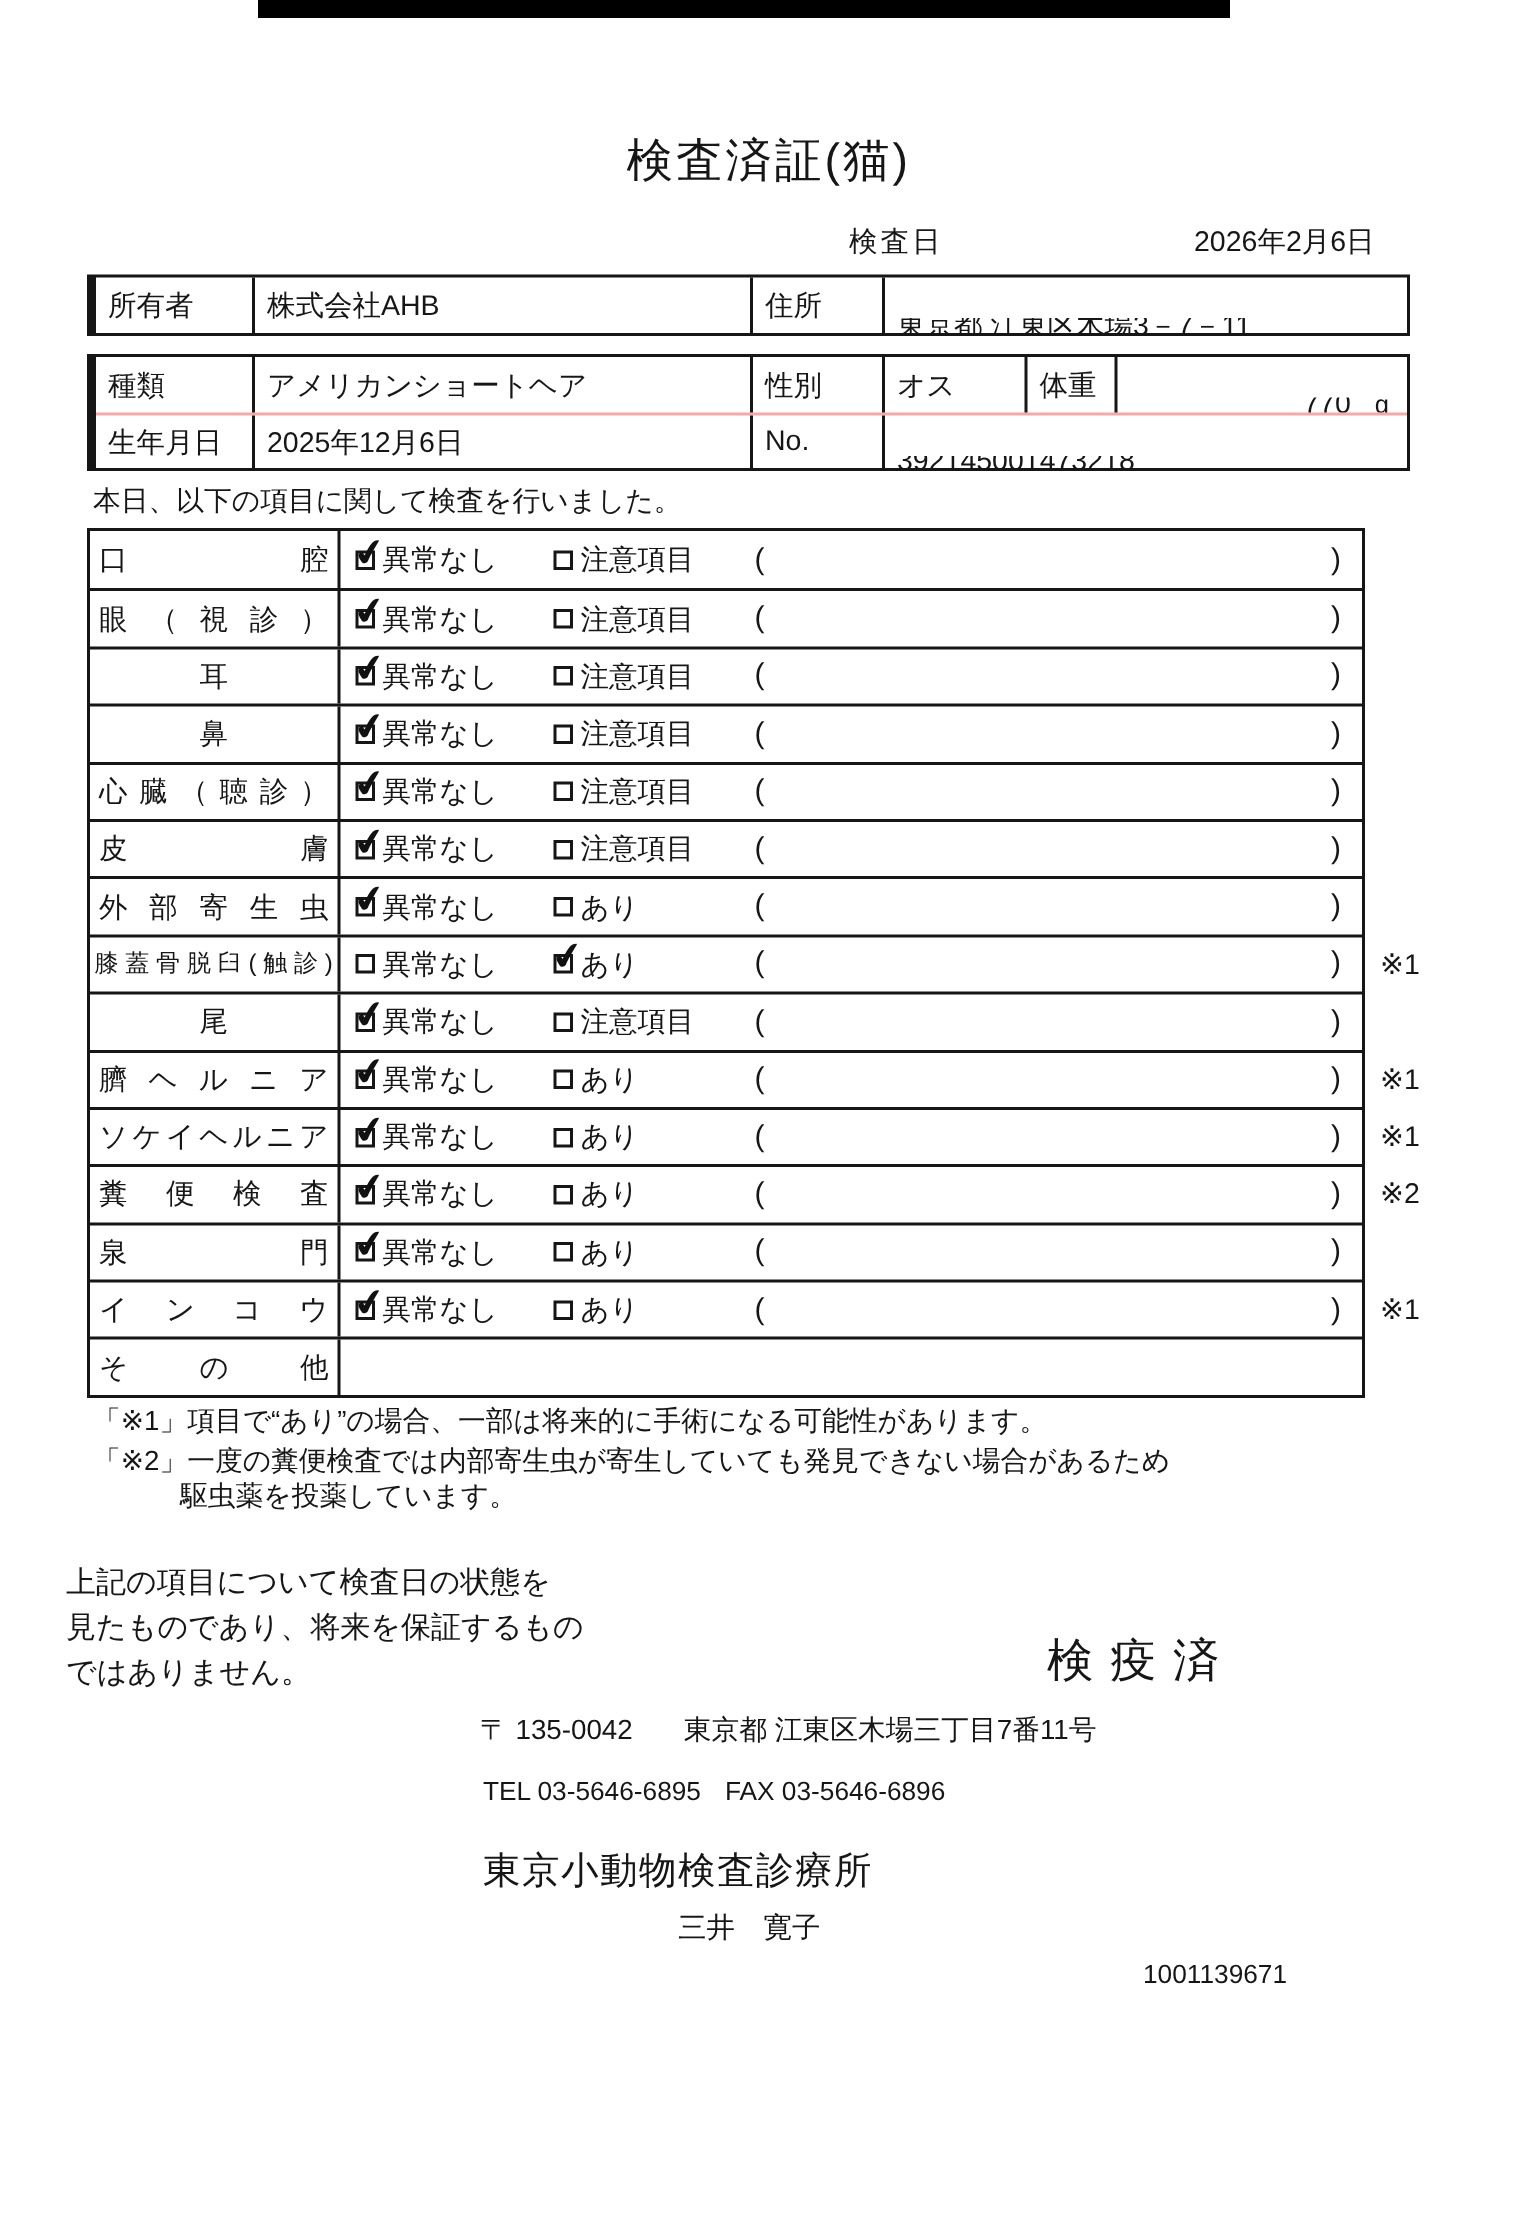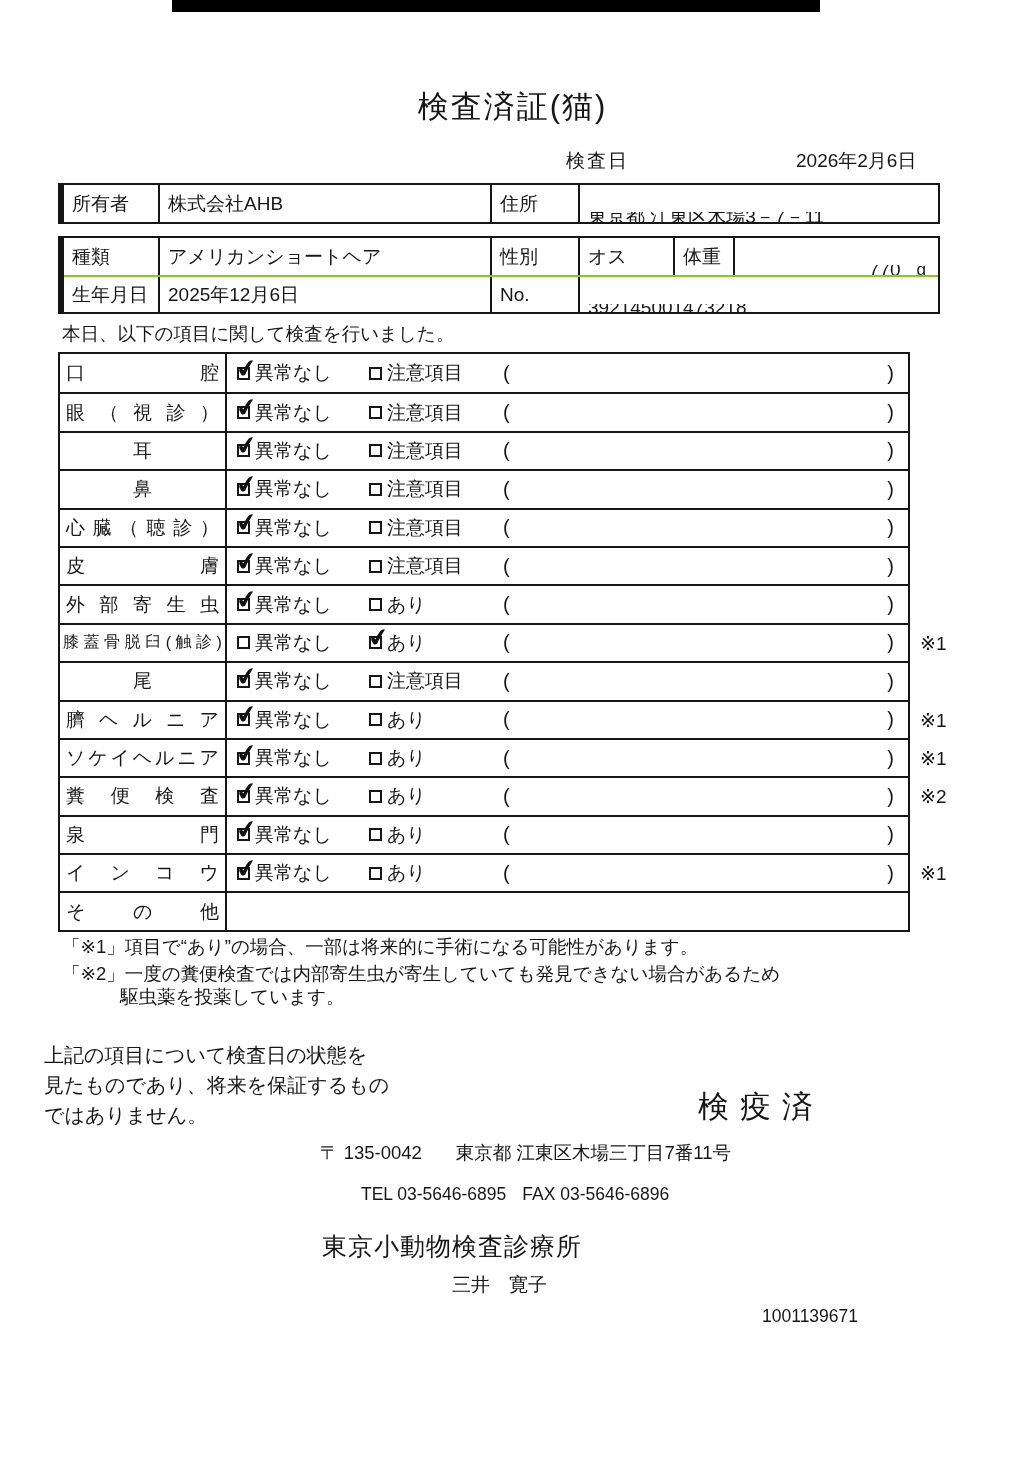--- a/index.html
+++ b/index.html
@@ -23,27 +23,27 @@
   .insp-date-label { position:absolute; left:566px; top:148px; font-size:19px; letter-spacing:2px; }
   .insp-date-value { position:absolute; left:796px; top:148px; font-size:19px; }
 
   .hdr-table {
     position:absolute; left:58px; width:882px;
     border:2px solid #161616; border-left-width:6px;
   }
   .owner-table { top:183px; }
   .pet-table   { top:236px; }
   .hdr-row { display:flex; height:37px; align-items:stretch; }
-  .hdr-row + .hdr-row { border-top:2px solid #84cc16; }
+  .hdr-row + .hdr-row { border-top:2px solid #fca5a5; }
   .cell {
     display:flex; align-items:center;
     padding:0 8px; font-size:19px; overflow:hidden; white-space:nowrap;
   }
   .cell.rb { border-right:2px solid #161616; }
-  .w-label1 { width:96px; }
+  .w-label1 { width:106px; }
   .w-val1   { width:332px;text-align:right; }
   .w-label2 { width:88px; }
   .w-sex    { width:95px; }
   .w-wlabel { width:60px; }
   .cell.grow { flex:1;margin-top:27px; }
   .weight-cell { justify-content:flex-end; padding-right:12px; }
   .weight-cell .unit { margin-left:16px; font-size:17px; }
 
   .intro { position:absolute; left:62px; top:321px; font-size:18.5px; }
 
@@ -95,21 +95,21 @@
 
   .disclaimer { position:absolute; left:44px; top:1040px; font-size:20px; line-height:30px; }
 
   .stamp {
     position:absolute; left:698px; top:1086px;
     font-size:31px; letter-spacing:11px; white-space:nowrap;
   }
 
   .postal { position:absolute; left:320px; top:1140px; font-size:18.5px; white-space:nowrap; }
   .postal .gap { display:inline-block; width:34px; }
-  .telfax { position:absolute; left:322px; top:1184px; font-size:17.5px; white-space:nowrap;margin-left:39px; }
+  .telfax { position:absolute; left:322px; top:1184px; font-size:17.5px; white-space:nowrap; }
   .telfax .gap { display:inline-block; width:16px; }
   .clinic-name { position:absolute; left:322px; top:1230px; font-size:25px; letter-spacing:1px; white-space:nowrap; }
   .vet-name { position:absolute; left:452px; top:1272px; font-size:19px; white-space:nowrap; }
   .doc-number { position:absolute; left:762px; top:1306px; font-size:17.5px; }
 </style>
 </head>
 <body>
 
 <div class="page">
 

